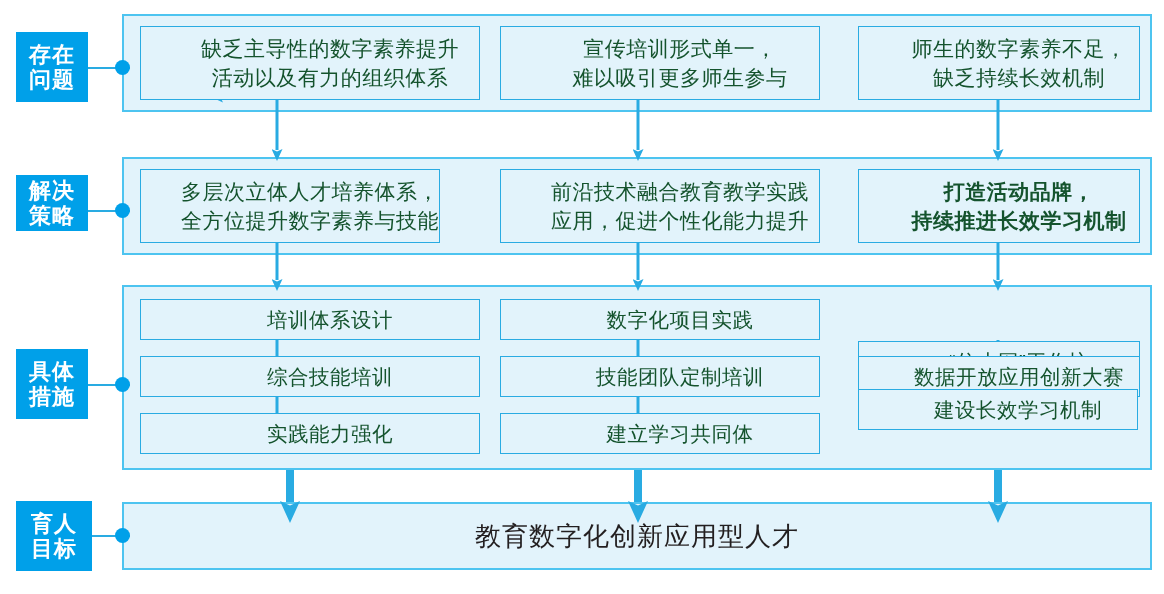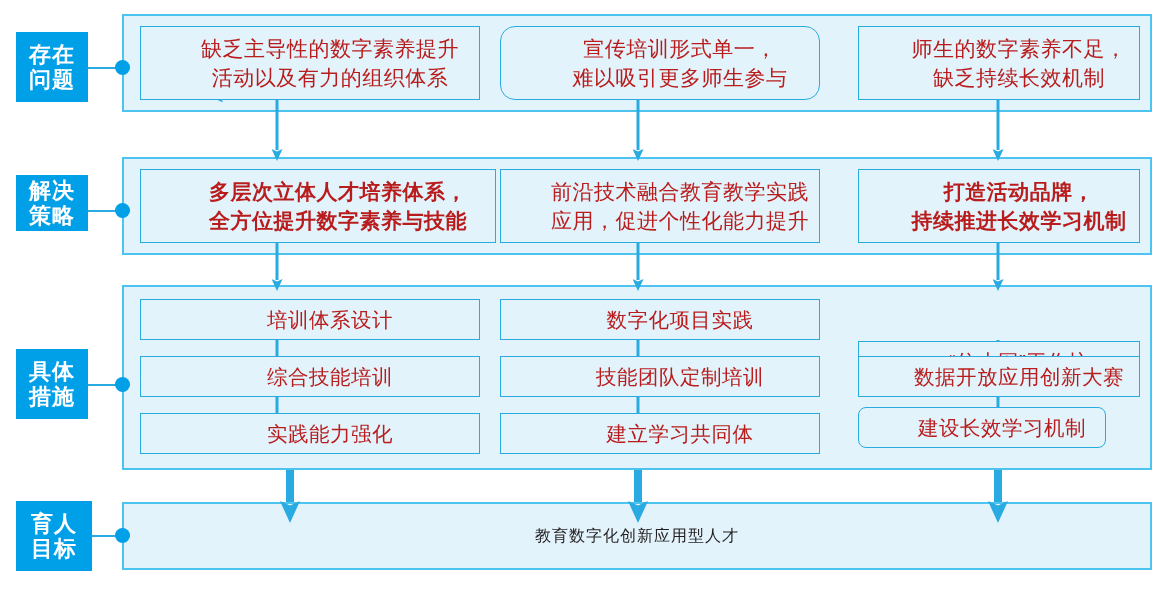--- a/index.html
+++ b/index.html
@@ -68,21 +68,21 @@
   
   .box {
     position: absolute;
     background: #E2F3FB;
     border: 1.6px solid #29ABE2;
     box-sizing: border-box;
     display: flex;
     align-items: center;
     justify-content: center;
     text-align: center;
-    color: #b91c1c;
+    color: #14532d;
     font-size: 21px;
     line-height: 29px;
     z-index: 5;
     white-space: pre-line;
     letter-spacing: 0.5px;
     padding-left: 40px;
   }
   .box.small { font-size: 20.5px; }
   .goal {
     font-size: 22px;
@@ -141,35 +141,35 @@
 
   <div class="leader" style="left:88px; top:67px; width:42px;"></div>
   <div class="knob" style="left:115px; top:60px;"></div>
   <div class="tag" style="left:16px; top:32px; width:72px; height:70px;">
     <span>存在</span>
     <span>问题</span>
   </div>
 
   <div class="box" style="left:140px; top:26px; width:340px; height:74px;">缺乏主导性的数字素养提升
 活动以及有力的组织体系</div>
-  <div class="box" style="left:500px; top:26px; width:320px; height:74px;border-radius:15px;">宣传培训形式单一，
+  <div class="box" style="left:500px; top:26px; width:320px; height:74px;">宣传培训形式单一，
 难以吸引更多师生参与</div>
   <div class="box" style="left:858px; top:26px; width:282px; height:74px;">师生的数字素养不足，
 缺乏持续长效机制</div>
 
   <div class="panel" style="left:122px; top:157px; width:1030px; height:98px;"></div>
 
   <div class="leader" style="left:88px; top:210px; width:42px;"></div>
   <div class="knob" style="left:115px; top:203px;"></div>
   <div class="tag" style="left:16px; top:175px; width:72px; height:56px;">
     <span>解决</span>
     <span>策略</span>
   </div>
 
-  <div class="box" style="left:140px; top:169px; width:356px; height:74px;font-weight:bold;">多层次立体人才培养体系，
+  <div class="box" style="left:140px; top:169px; width:300px; height:74px;">多层次立体人才培养体系，
 全方位提升数字素养与技能</div>
   <div class="box" style="left:500px; top:169px; width:320px; height:74px;">前沿技术融合教育教学实践
 应用，促进个性化能力提升</div>
   <div class="box" style="left:858px; top:169px; width:282px; height:74px;font-weight:bold;">打造活动品牌，
 持续推进长效学习机制</div>
 
   <div class="panel" style="left:122px; top:285px; width:1030px; height:185px;"></div>
 
   <div class="leader" style="left:88px; top:384px; width:42px;"></div>
   <div class="knob" style="left:115px; top:377px;"></div>
@@ -181,24 +181,24 @@
   <div class="box small" style="left:140px; top:299px; width:340px; height:41px;">培训体系设计</div>
   <div class="box small" style="left:140px; top:356px; width:340px; height:41px;">综合技能培训</div>
   <div class="box small" style="left:140px; top:413px; width:340px; height:41px;">实践能力强化</div>
 
   <div class="box small" style="left:500px; top:299px; width:320px; height:41px;">数字化项目实践</div>
   <div class="box small" style="left:500px; top:356px; width:320px; height:41px;">技能团队定制培训</div>
   <div class="box small" style="left:500px; top:413px; width:320px; height:41px;">建立学习共同体</div>
 
   <div class="box small" style="left:858px; top:299px; width:282px; height:41px;margin-top:42px;">“信小网”工作坊</div>
   <div class="box small" style="left:858px; top:356px; width:282px; height:41px;text-align:center;">数据开放应用创新大赛</div>
-  <div class="box small" style="left:858px; top:407px; width:248px; height:41px;border-radius:8px;">建设长效学习机制</div>
+  <div class="box small" style="left:858px; top:389px; width:280px; height:41px;">建设长效学习机制</div>
 
   <div class="panel goal" style="left:122px; top:502px; width:1030px; height:68px; display:flex; align-items:center; justify-content:center;">
-    <span style="color:#231F20; font-size:16px; letter-spacing:1px;">教育数字化创新应用型人才</span>
+    <span style="color:#231F20; font-size:26px; letter-spacing:1px;">教育数字化创新应用型人才</span>
   </div>
 
   <div class="leader" style="left:88px; top:535px; width:42px;"></div>
   <div class="knob" style="left:115px; top:528px;"></div>
   <div class="tag" style="left:16px; top:501px; width:76px; height:70px;">
     <span>育人</span>
     <span>目标</span>
   </div>
 
 </div>

